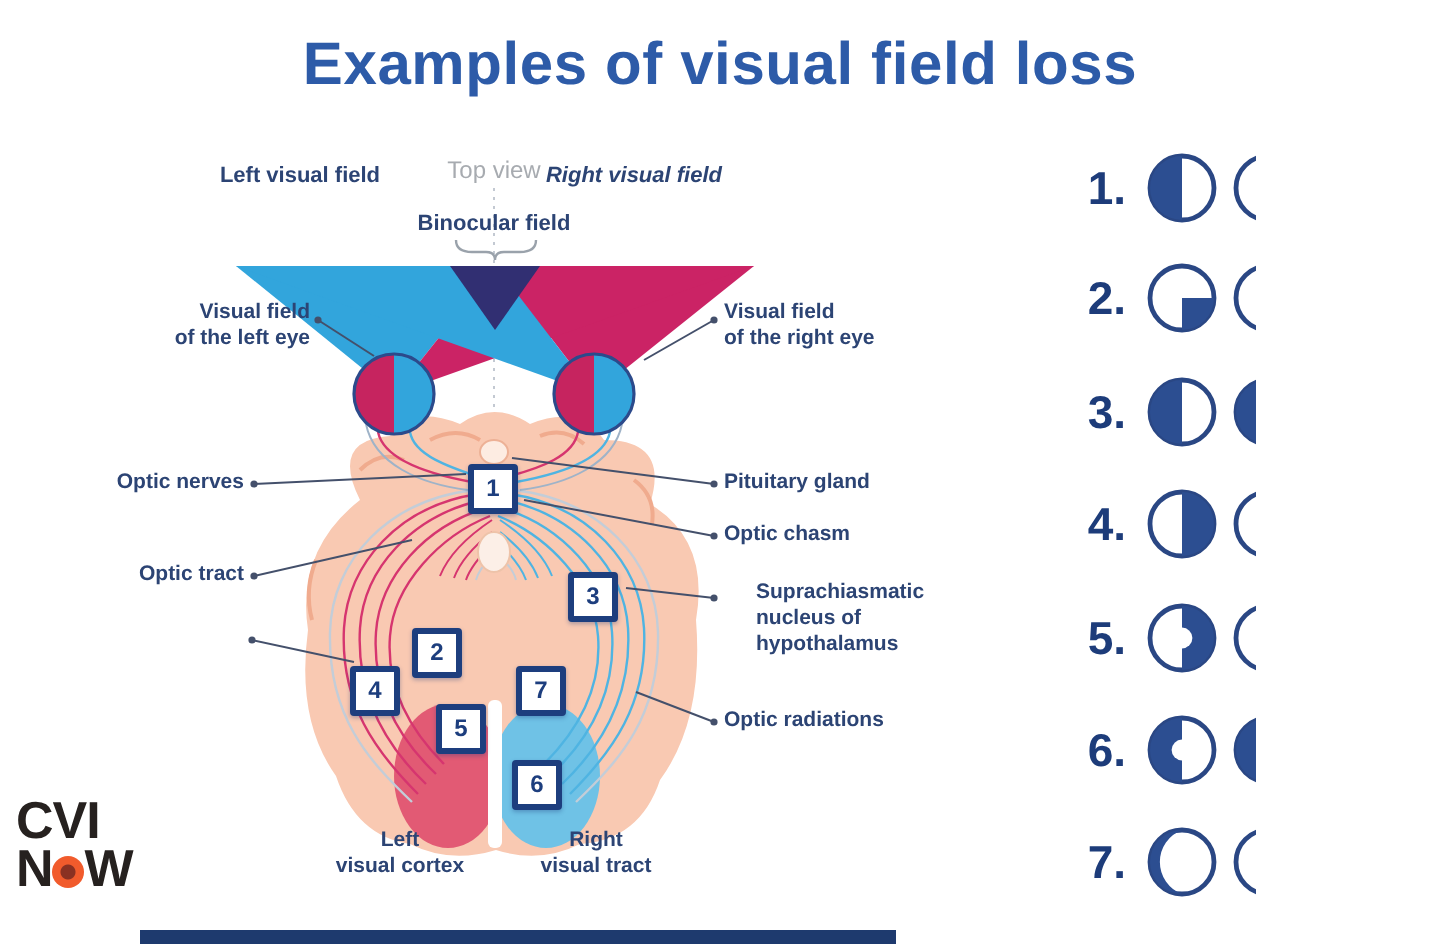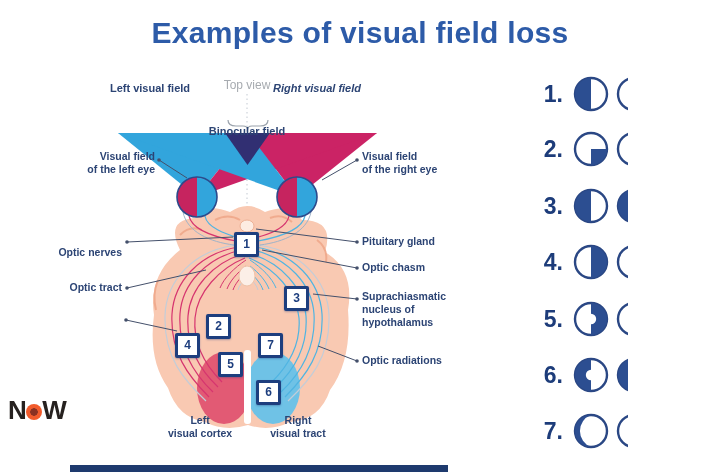--- a/index.html
+++ b/index.html
@@ -136,30 +136,30 @@
         <line x1="96" y1="250" x2="147" y2="261"></line>
           <circle cx="96" cy="250" r="1.8" fill="#44506b" stroke="none"></circle>
         <line x1="327" y1="291" x2="288" y2="276"></line>
           <circle cx="327" cy="291" r="1.8" fill="#44506b" stroke="none"></circle>
       </g>
     </svg>
 
     <div class="lbl top center" style="left:65px;top:12px;width:110px;">Left visual field</div>
     <div class="lbl gray center" style="left:177px;top:8px;width:80px;">Top view</div>
     <div class="lbl top center" style="left:231px;top:12px;width:112px;font-style:italic;">Right visual field</div>
-    <div class="lbl top center" style="left:157px;top:36px;width:120px;margin-top:19px;">Binocular field</div>
+    <div class="lbl top center" style="left:157px;top:36px;width:120px;">Binocular field</div>
     <div class="lbl right" style="left:25px;top:80px;width:100px;">Visual field
 of the left eye</div>
     <div class="lbl" style="left:332px;top:80px;width:110px;">Visual field
 of the right eye</div>
-    <div class="lbl right" style="left:10px;top:165px;width:82px;margin-top:11px;">Optic nerves</div>
+    <div class="lbl right" style="left:10px;top:165px;width:82px;">Optic nerves</div>
     <div class="lbl" style="left:332px;top:165px;width:110px;">Pituitary gland</div>
     <div class="lbl" style="left:332px;top:191px;width:100px;">Optic chasm</div>
     <div class="lbl right" style="left:10px;top:211px;width:82px;">Optic tract</div>
-    <div class="lbl" style="left:332px;top:220px;width:112px;">Suprachiasmatic
+    <div class="lbl" style="left:348px;top:220px;width:112px;">Suprachiasmatic
 nucleus of
 hypothalamus</div>
     <div class="lbl" style="left:332px;top:284px;width:110px;">Optic radiations</div>
     <div class="lbl center" style="left:125px;top:344px;width:90px;">Left
 visual cortex</div>
     <div class="lbl center" style="left:223px;top:344px;width:90px;">Right
 visual tract</div>
 
     <div class="marker" style="left:204px;top:162px;">1</div>
     <div class="marker" style="left:176px;top:244px;">2</div>
@@ -255,18 +255,19 @@
           <path d="M19,3 A16,16 0 0 0 19,35 A17.1,17.1 0 0 1 19,3 Z" fill="#2c4e91"></path>
         </svg>
       <svg width="38" height="38">
           <circle cx="19" cy="19" r="16" fill="#fff" stroke="#2a4784" stroke-width="2.4"></circle>
         </svg>
     </div>
 
   </div>
 
   <div class="logo">
+    <div><span>CVI</span></div>
     <div><span>N</span><span class="o-dot"></span><span>W</span></div>
   </div>
 
   <div class="bottom-bar"></div>
 
 </div>
 
 </body></html>

